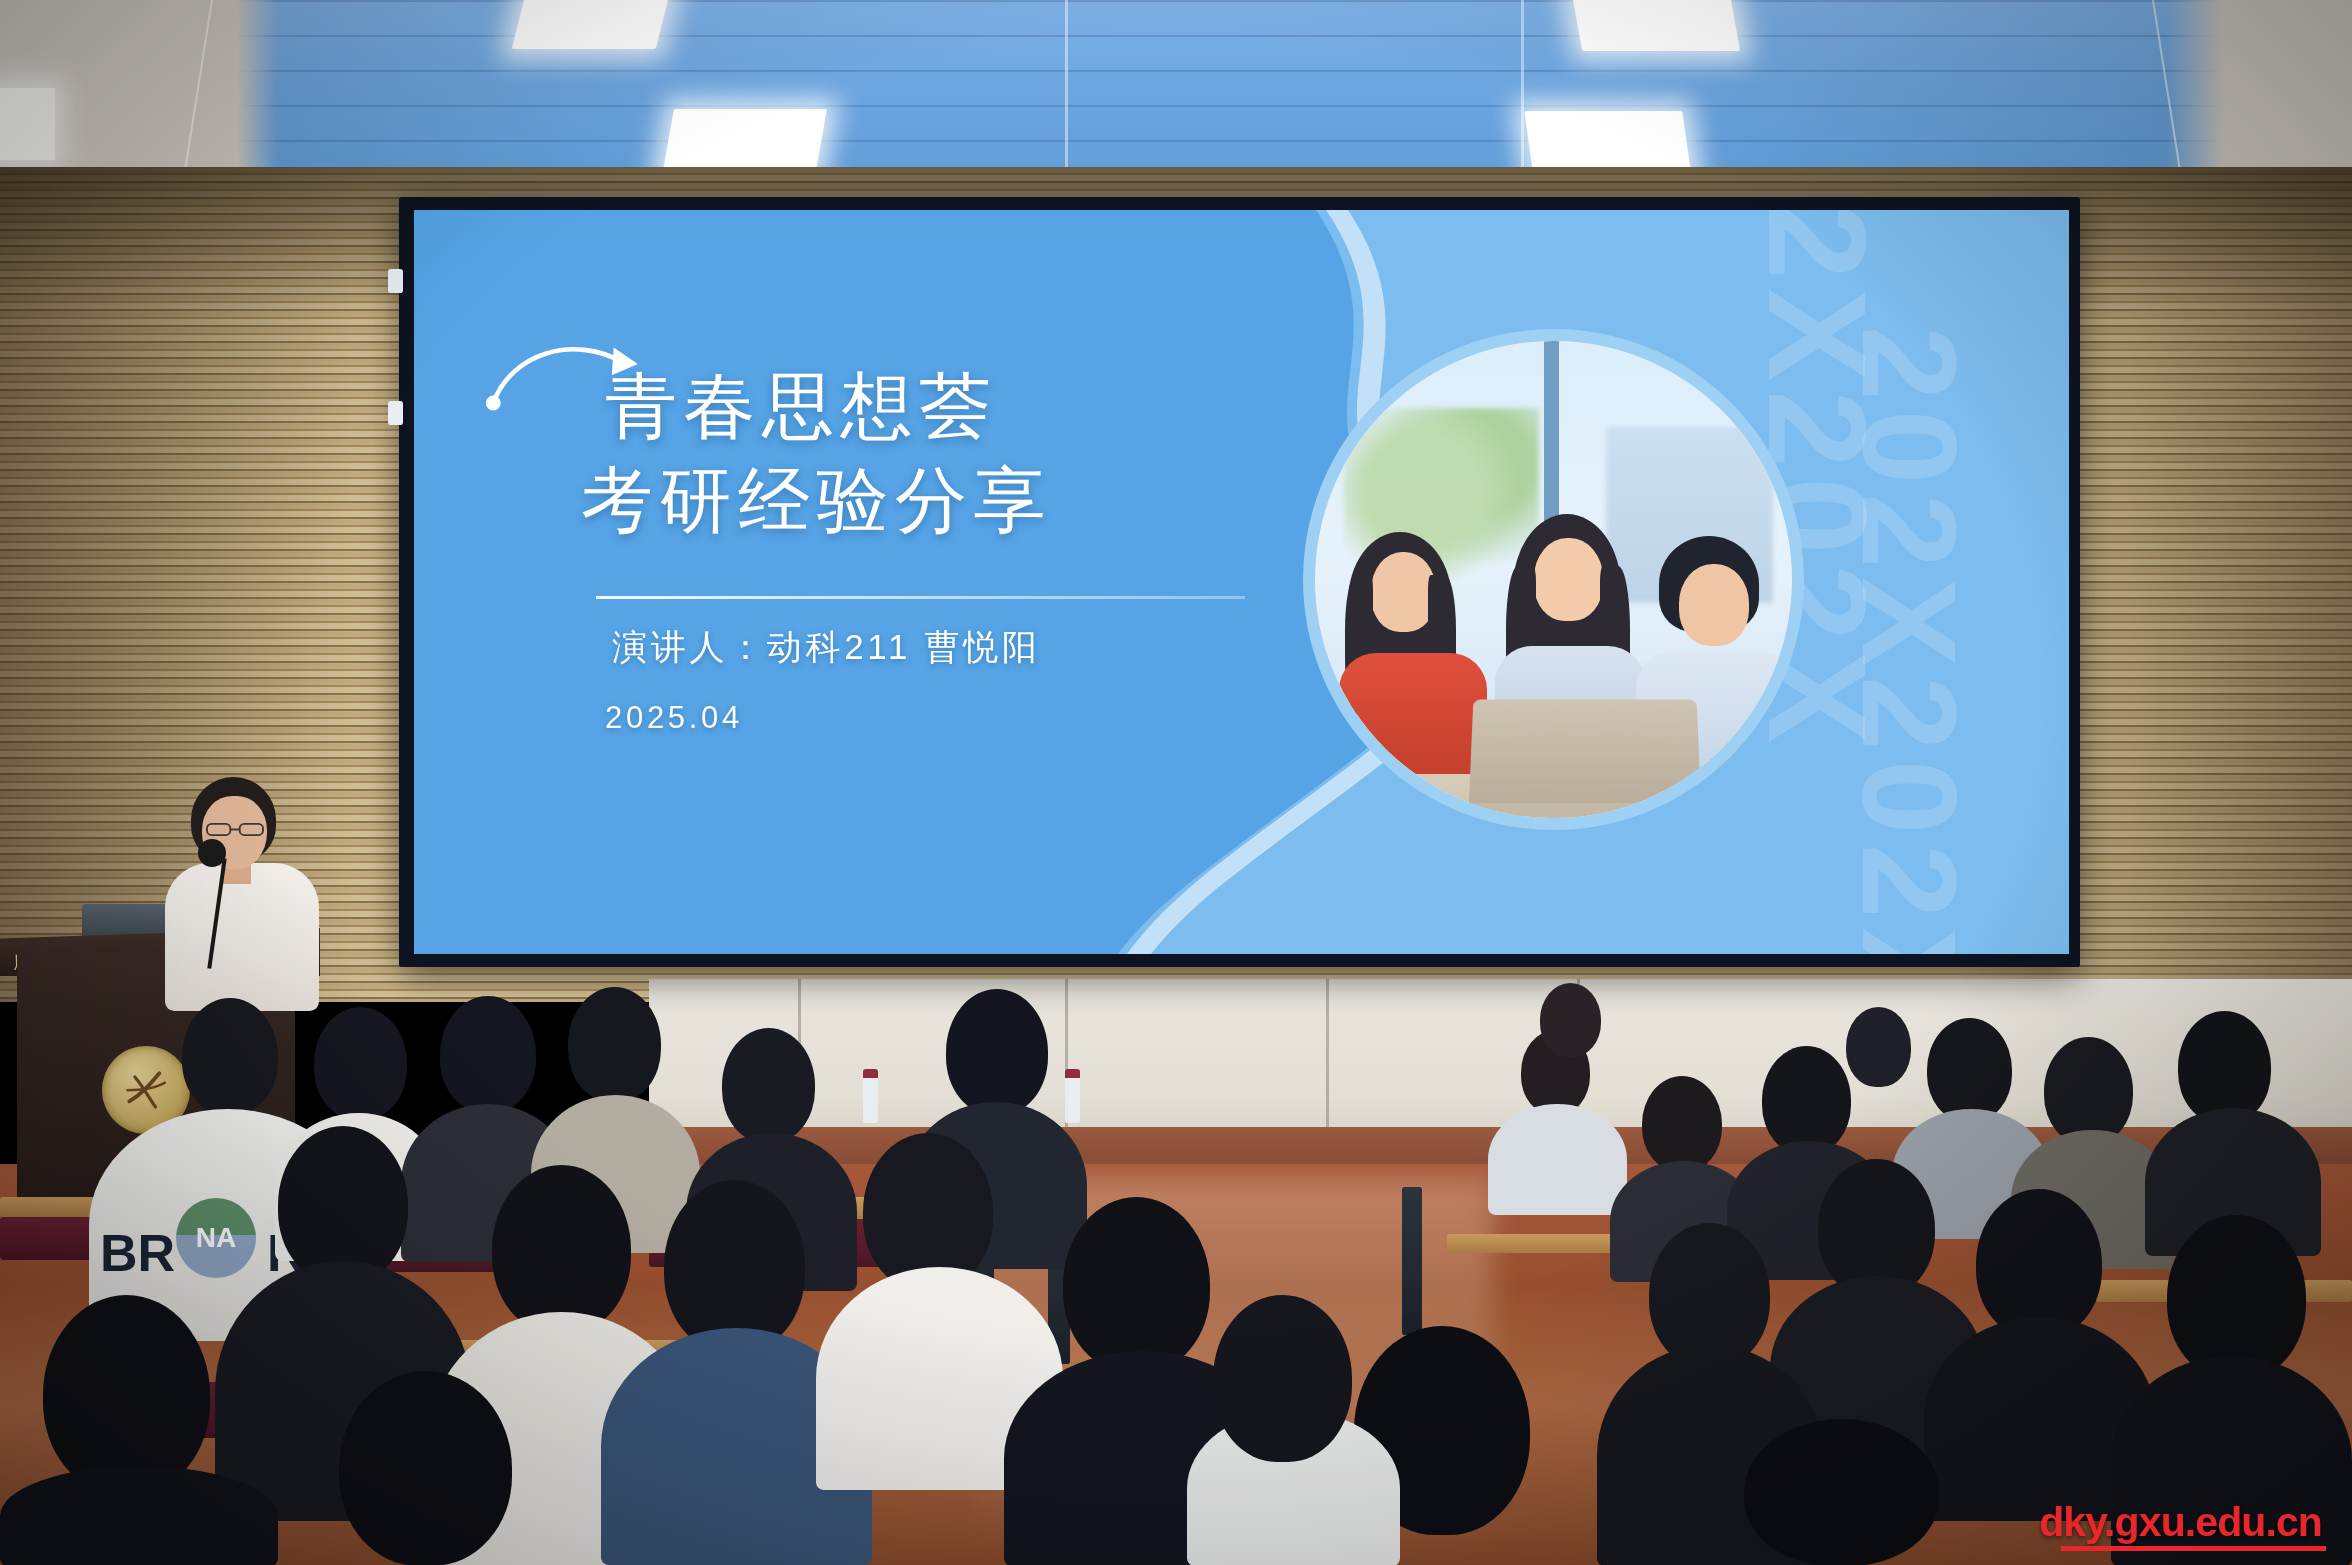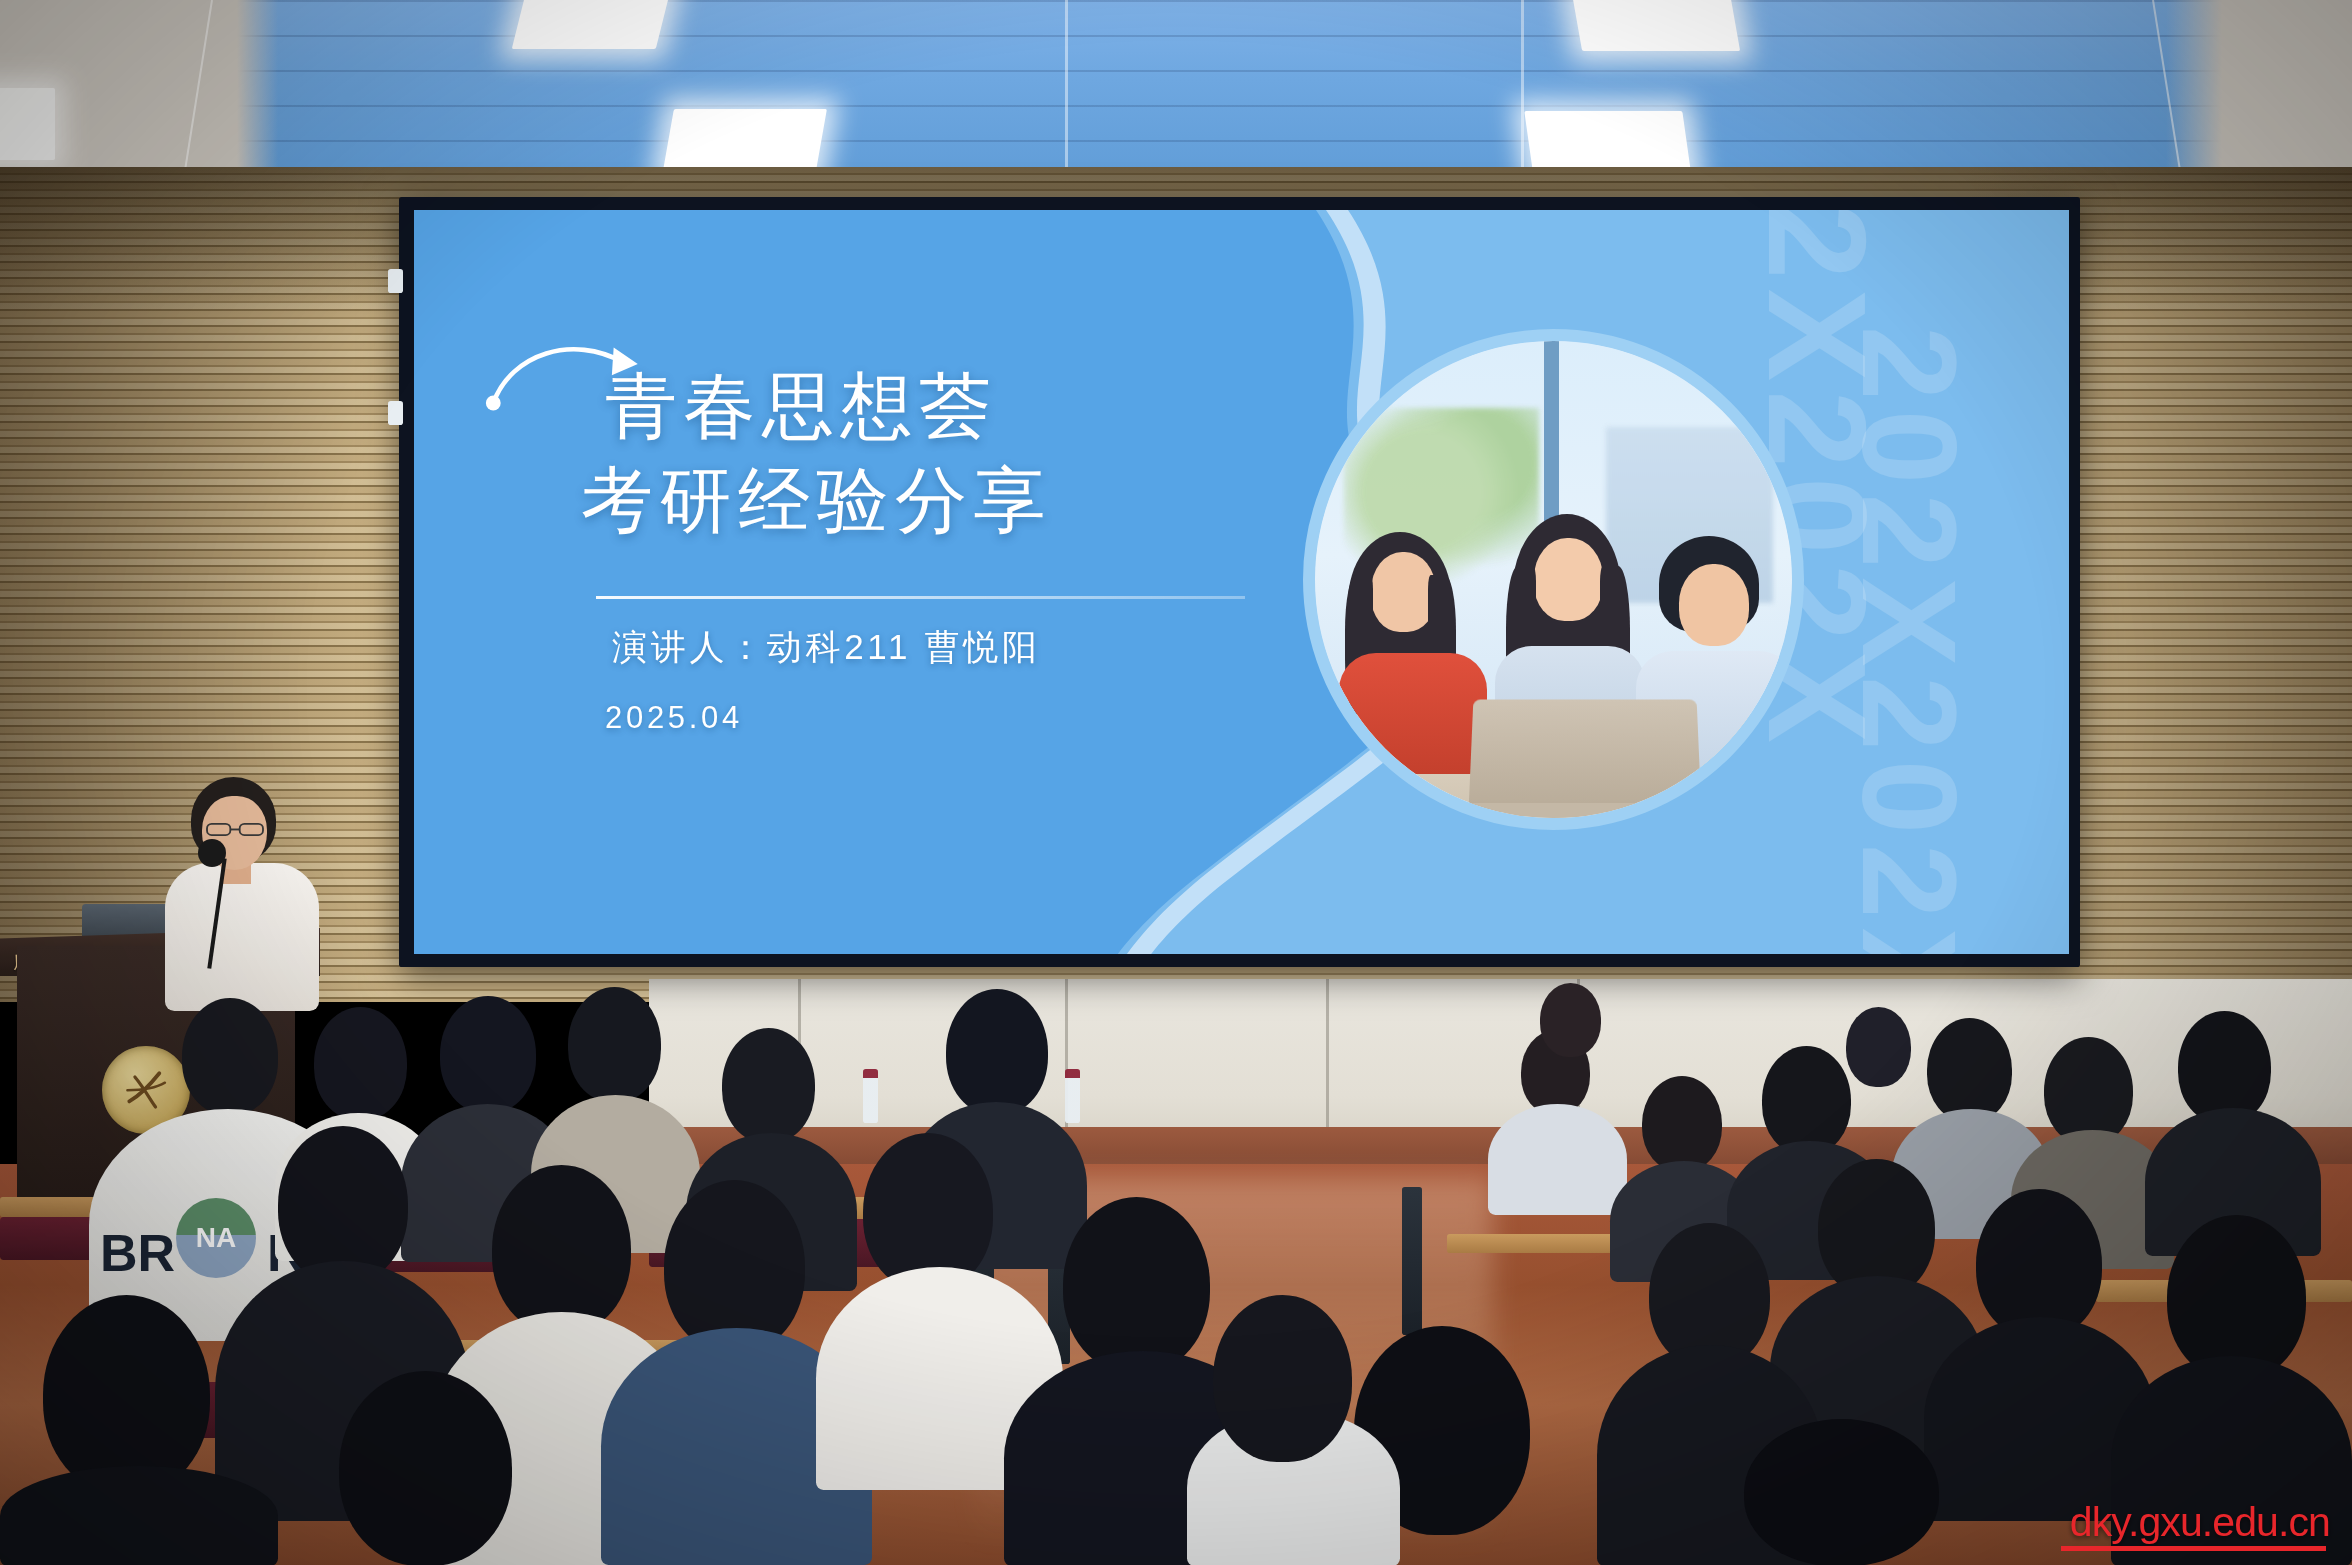--- a/index.html
+++ b/index.html
@@ -203,22 +203,22 @@
     display:flex; align-items:center; justify-content:center;
     color:#fff; font-weight:800;
   }
 
   .vignette {
     position:absolute; inset:0; pointer-events:none;
     background:radial-gradient(ellipse at 50% 44%, rgba(0,0,0,0) 52%, rgba(0,0,0,.34) 100%);
   }
 
   .watermark {
-    position:absolute; right:22px; bottom:20.4px; color:#e8262b;
-    font-size:41px; font-weight:400; letter-spacing:-0.9px;
+    position:absolute; right:30px; bottom:20.4px; color:#e8262b;
+    font-size:41px; font-weight:700; letter-spacing:-0.9px;
     text-shadow:0 1.9px 5.6px rgba(0,0,0,.55);
   }
   .watermark-rule { position:absolute; right:26px; bottom:15px; width:265px; height:4.6px; background:#e8262b; }
 </style>
 </head>
 <body>
 
 <div id="scene">
 
   <div class="ceiling"></div>

